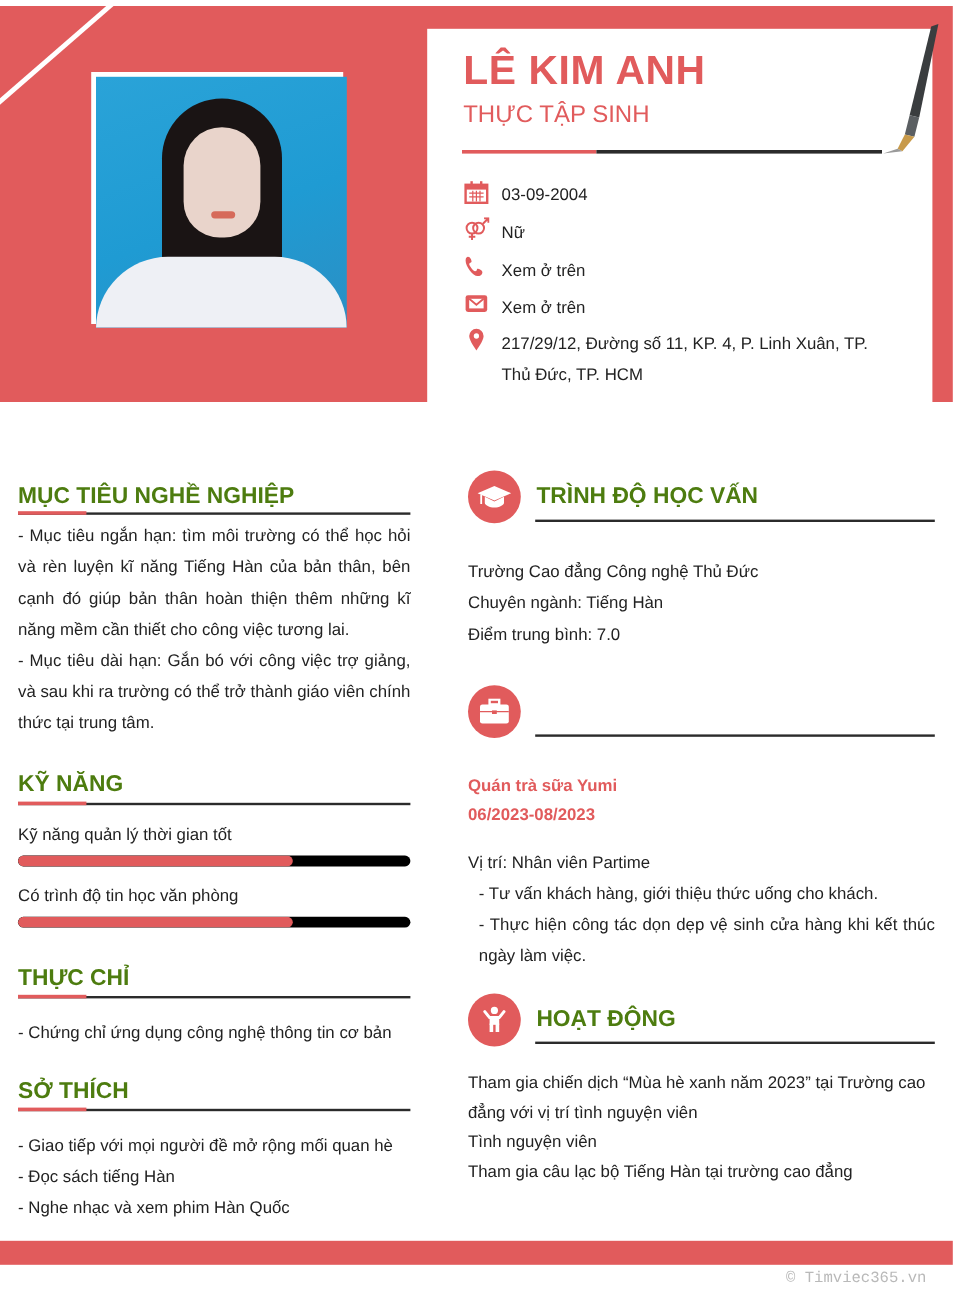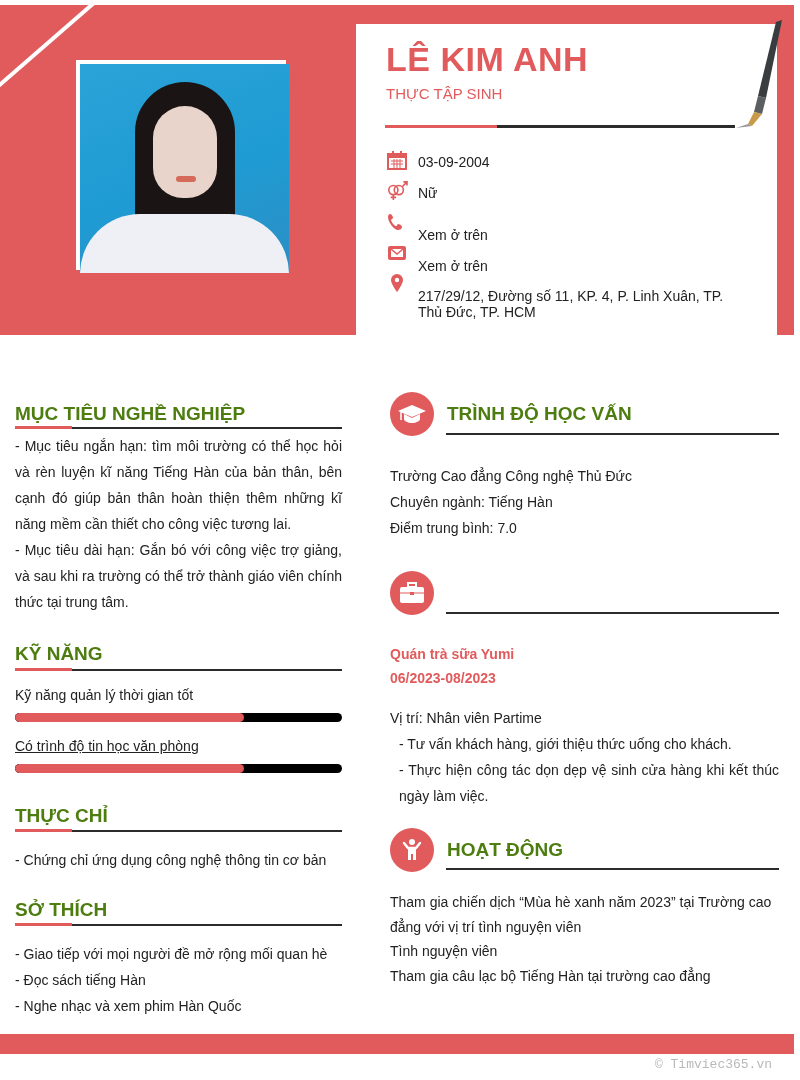--- a/index.html
+++ b/index.html
@@ -8,27 +8,27 @@
   .hdr-red { position:absolute; left:0; top:5px; width:794px; height:330px; background:#e15b5c; overflow:hidden; }
   .diag { position:absolute; left:-20px; top:95px; width:340px; height:4px; background:#fff; transform:rotate(-41deg); transform-origin:left center; }
   .photo-shadow { position:absolute; left:76px; top:60px; width:210px; height:210px; background:#fff; }
   .photo { position:absolute; left:80px; top:64px; width:209px; height:209px; background:linear-gradient(160deg,#2aa3d8 0%,#1f9bd3 55%,#2b8fc4 100%); overflow:hidden; }
   .photo .hair { position:absolute; left:55px; top:18px; width:100px; height:165px; background:#1a1414; border-radius:50px 50px 20px 20px; }
   .photo .face { position:absolute; left:73px; top:42px; width:64px; height:92px; background:#e9d4cb; border-radius:32px 32px 30px 30px; }
   .photo .shirt { position:absolute; left:0; top:150px; width:209px; height:70px; background:#eef0f5; border-radius:60px 60px 0 0; }
   .photo .lips { position:absolute; left:96px; top:112px; width:20px; height:6px; background:#d66a5a; border-radius:4px; }
   .card { position:absolute; left:356px; top:24px; width:421px; height:311px; background:#fff; }
   .name { position:absolute; left:386px; top:40px; font-size:34px; font-weight:bold; color:#e15b5c; letter-spacing:0.5px; margin:0; }
-  .role { position:absolute; left:386px; top:85px; font-size:15px; color:#e15b5c; }
+  .role { position:absolute; left:386px; top:85px; font-size:20px; color:#e15b5c; }
   .pen-line-red { position:absolute; left:385px; top:125px; width:112px; height:3px; background:#e15b5c; }
   .pen-line-dark { position:absolute; left:497px; top:125px; width:238px; height:3px; background:#2b2b2b; }
   .pen { position:absolute; left:722px; top:18px; width:70px; height:120px; }
   .contact { position:absolute; left:386px; width:360px; font-size:14px; color:#222; }
   .contact .ic { position:absolute; left:0; top:0; width:22px; height:20px; color:#e15b5c; }
-  .contact .tx { position:absolute; left:32px; top:10px; line-height:26px; }
+  .contact .tx { position:absolute; left:32px; top:0; line-height:26px; }
   .sec-title { position:absolute; font-size:19px; font-weight:bold; color:#4d7c0f; margin:0; }
   .rule-dark { position:absolute; height:2px; background:#2b2b2b; }
   .rule-red { position:absolute; height:3px; background:#e15b5c; }
   .para { position:absolute; font-size:14px; line-height:26px; color:#222; }
   .justify { text-align:justify; }
   .bar { position:absolute; left:15px; width:327px; height:9px; background:#000; border-radius:5px; overflow:hidden; }
   .bar .fill { height:9px; background:#e15b5c; border-radius:5px; }
   .circle { position:absolute; width:44px; height:44px; border-radius:50%; background:#e15b5c; display:flex; align-items:center; justify-content:center; }
   .red-text { color:#e15b5c; font-weight:bold; }
   .footer-bar { position:absolute; left:0; top:1034px; width:794px; height:20px; background:#e15b5c; }
@@ -111,21 +111,21 @@
     <div>- Mục tiêu dài hạn: Gắn bó với công việc trợ giảng, và sau khi ra trường có thể trở thành giáo viên chính thức tại trung tâm.</div>
   </div>
 
   <h2 class="sec-title" style="left:15px; top:643px;">KỸ NĂNG</h2>
   <div class="rule-dark" style="left:15px; top:669px; width:327px;"></div>
   <div class="rule-red" style="left:15px; top:668px; width:57px;"></div>
   <div class="para" style="left:15px; top:682px;">Kỹ năng quản lý thời gian tốt</div>
   <div class="bar" style="top:713px;">
       <div class="fill" style="width:70%;"></div>
     </div>
-  <div class="para" style="left:15px; top:733px;text-decoration:underline;">Có trình độ tin học văn phòng</div>
+  <div class="para" style="left:15px; top:733px;">Có trình độ tin học văn phòng</div>
   <div class="bar" style="top:764px;">
       <div class="fill" style="width:70%;"></div>
     </div>
 
   <h2 class="sec-title" style="left:15px; top:805px;">THỰC CHỈ</h2>
   <div class="rule-dark" style="left:15px; top:830px; width:327px;"></div>
   <div class="rule-red" style="left:15px; top:829px; width:57px;"></div>
   <div class="para" style="left:15px; top:847px;">- Chứng chỉ ứng dụng công nghệ thông tin cơ bản</div>
 
   <h2 class="sec-title" style="left:15px; top:899px;">SỞ THÍCH</h2>

